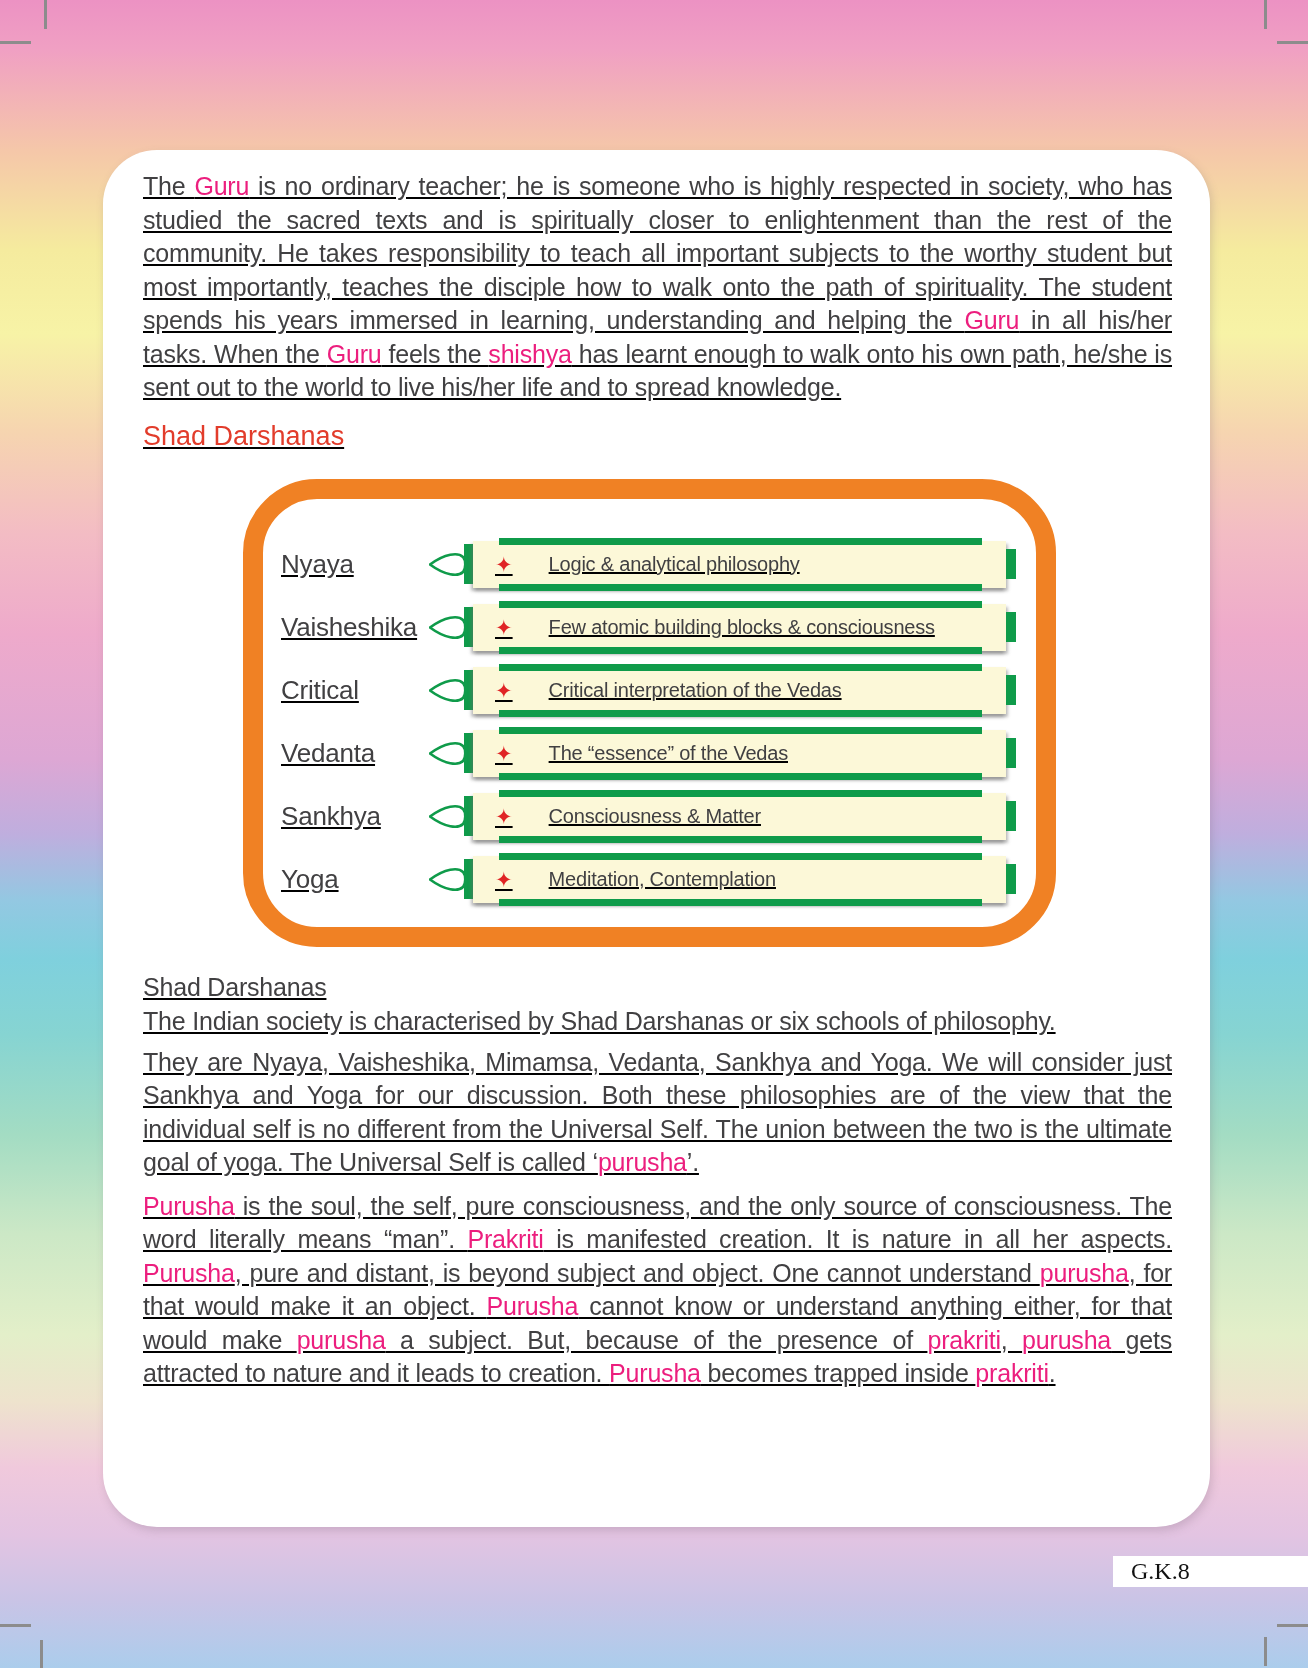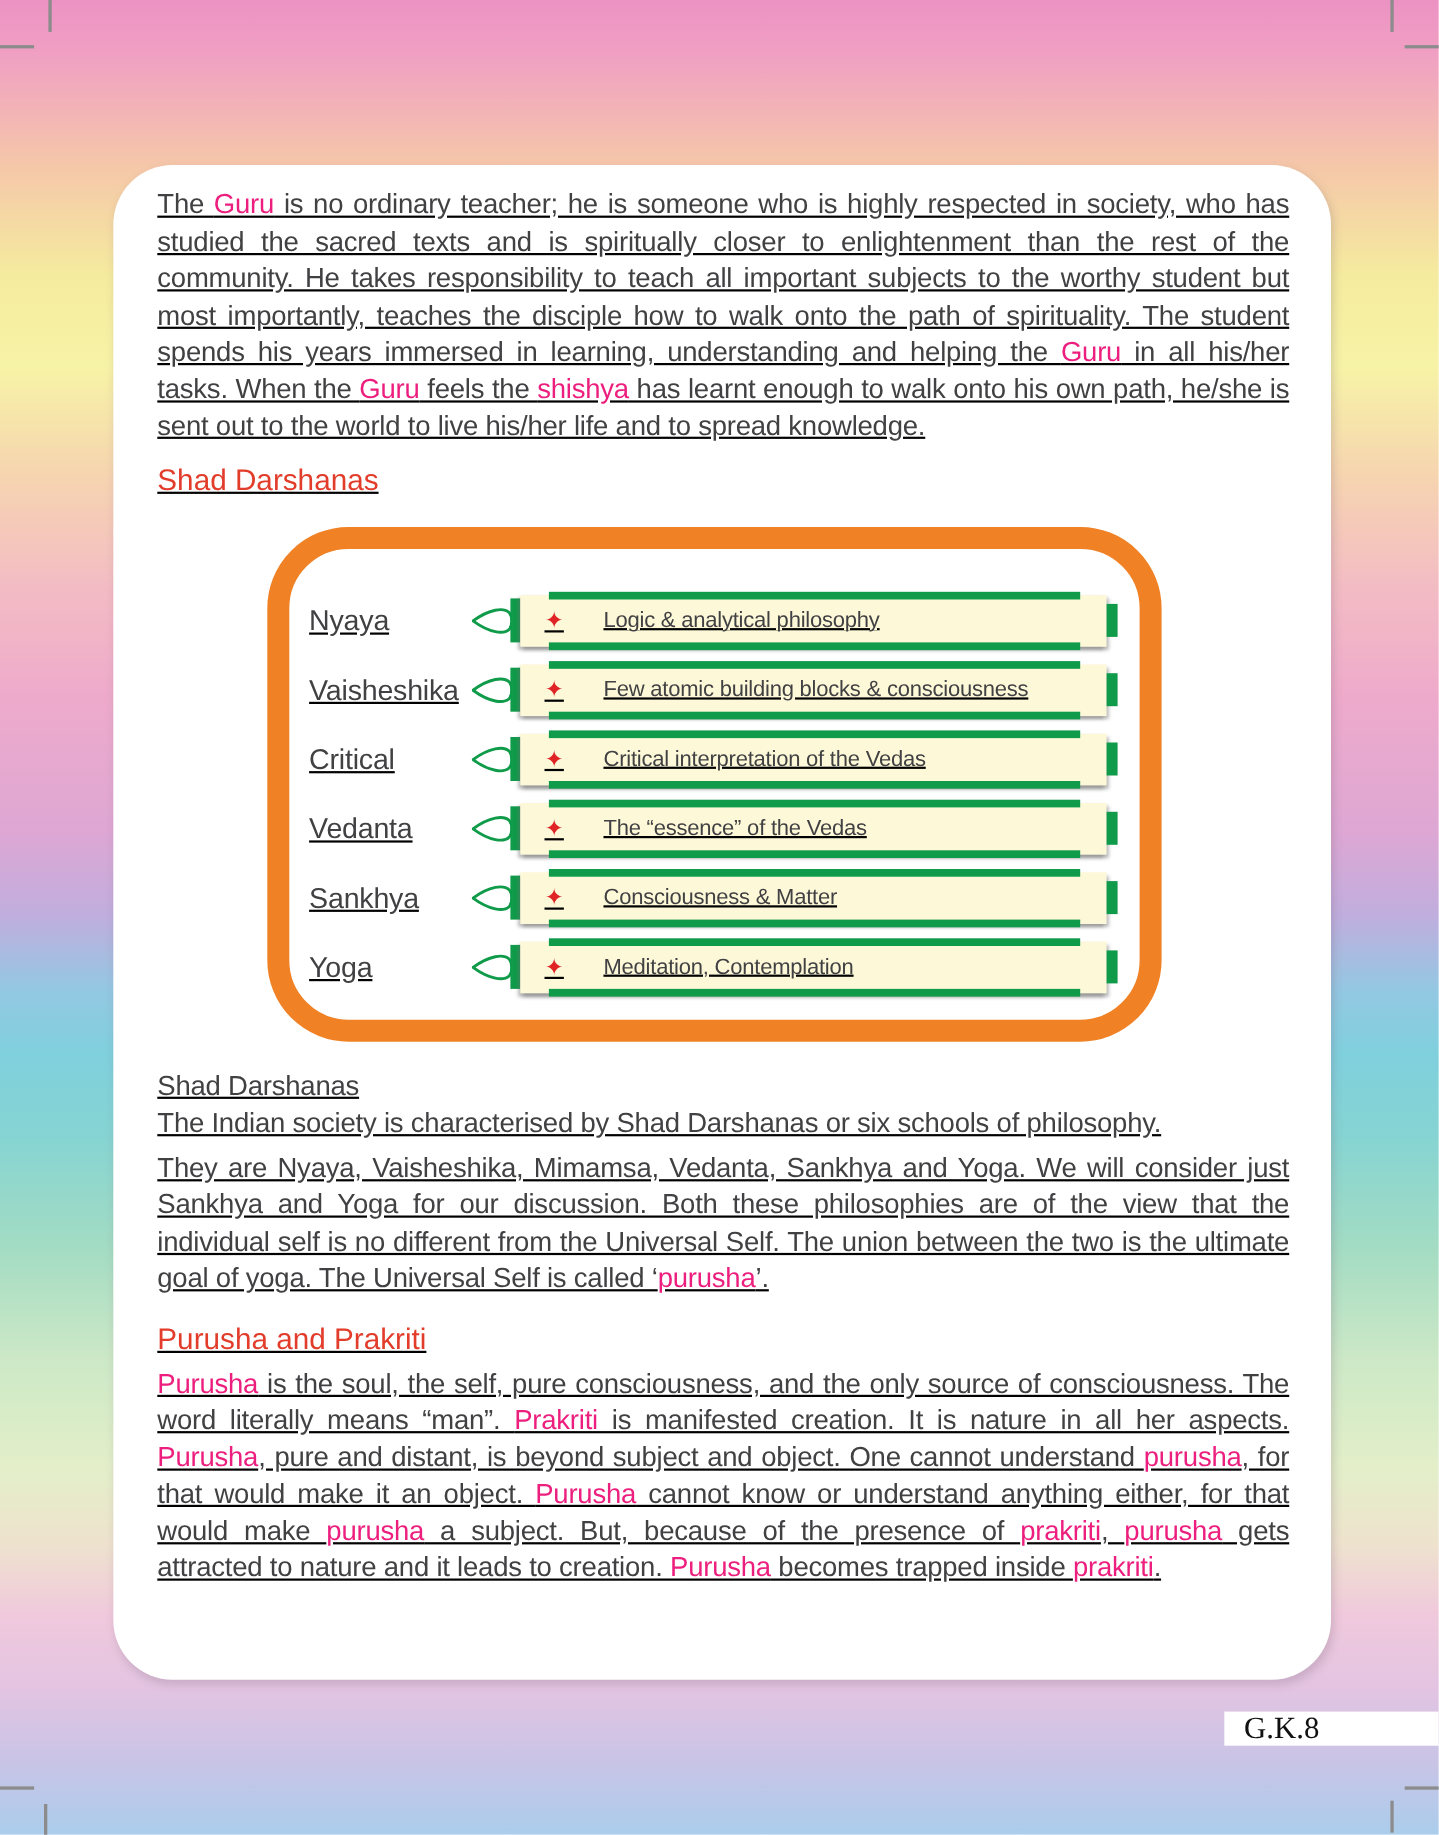--- a/index.html
+++ b/index.html
@@ -41,21 +41,21 @@
   .bullet{margin-left:22px;color:#e02425;font-size:21px;flex:none;line-height:1;}
   .desc{margin-left:36px;font-size:20px;color:var(--text);letter-spacing:-0.2px;white-space:nowrap;}
 
   
   #page-badge{position:absolute;left:597px;top:1543px;width:106px;height:106px;}
   #page-badge svg{position:absolute;left:0;top:0;filter:drop-shadow(0 2px 2px rgba(90,70,90,.25));}
   #page-num{position:absolute;left:0;top:32px;width:106px;text-align:center;
     font-size:31px;font-weight:700;color:#3a3a3a;}
   #edition-box{position:absolute;left:1113px;top:1556px;width:195px;height:31px;background:#ffffff;
     display:flex;align-items:center;}
-  #edition-text{font-family:"Liberation Serif",serif;font-size:28px;color:#111;padding-left:18px;}
+  #edition-text{font-family:"Liberation Serif",serif;font-size:24px;color:#111;padding-left:18px;}
 </style>
 </head>
 <body>
 
 <div id="page">
 
   <div class="cropmark cm-v" style="left:44px;top:0;"></div>
   <div class="cropmark cm-h" style="left:0;top:41px;"></div>
   <div class="cropmark cm-v" style="left:1264px;top:0;"></div>
   <div class="cropmark cm-h" style="left:1277px;top:41px;"></div>
@@ -163,21 +163,20 @@
   </div>
 </div>
     </div>
 
     <h3 class="black-subheading">Shad Darshanas</h3>
 
     <p class="body-text" style="margin-top:1px;text-align:left;">The Indian society is characterised by Shad Darshanas or six schools of philosophy.</p>
 
     <p class="body-text" style="margin-top:7px;"><span>They are Nyaya, Vaisheshika, Mimamsa, Vedanta, Sankhya and Yoga. We will consider just Sankhya and Yoga for our discussion. Both these philosophies are of the view that the individual self is no different from the Universal Self. The union between the two is the ultimate goal of yoga. The Universal Self is called ‘</span><span class="kw-pink">purusha</span><span>’.</span></p>
 
-    <h2 class="red-heading" style="margin-top:22px;">Purusha and Prakriti</h2>
 
     <p class="body-text" style="margin-top:10px;"><span class="kw-pink">Purusha</span><span> is the soul, the self, pure consciousness, and the only source of consciousness. The word literally means “man”. </span><span class="kw-pink">Prakriti</span><span> is manifested creation. It is nature in all her aspects. </span><span class="kw-pink">Purusha</span><span>, pure and distant, is beyond subject and object. One cannot understand </span><span class="kw-pink">purusha</span><span>, for that would make it an object. </span><span class="kw-pink">Purusha</span><span> cannot know or understand anything either, for that would make </span><span class="kw-pink">purusha</span><span> a subject. But, because of the presence of </span><span class="kw-pink">prakriti</span><span>, </span><span class="kw-pink">purusha</span><span> gets attracted to nature and it leads to creation. </span><span class="kw-pink">Purusha</span><span> becomes trapped inside </span><span class="kw-pink">prakriti</span><span>.</span></p>
 
   </div>
 
 
   <div id="edition-box">
     <span id="edition-text">G.K.8</span>
   </div>
 

